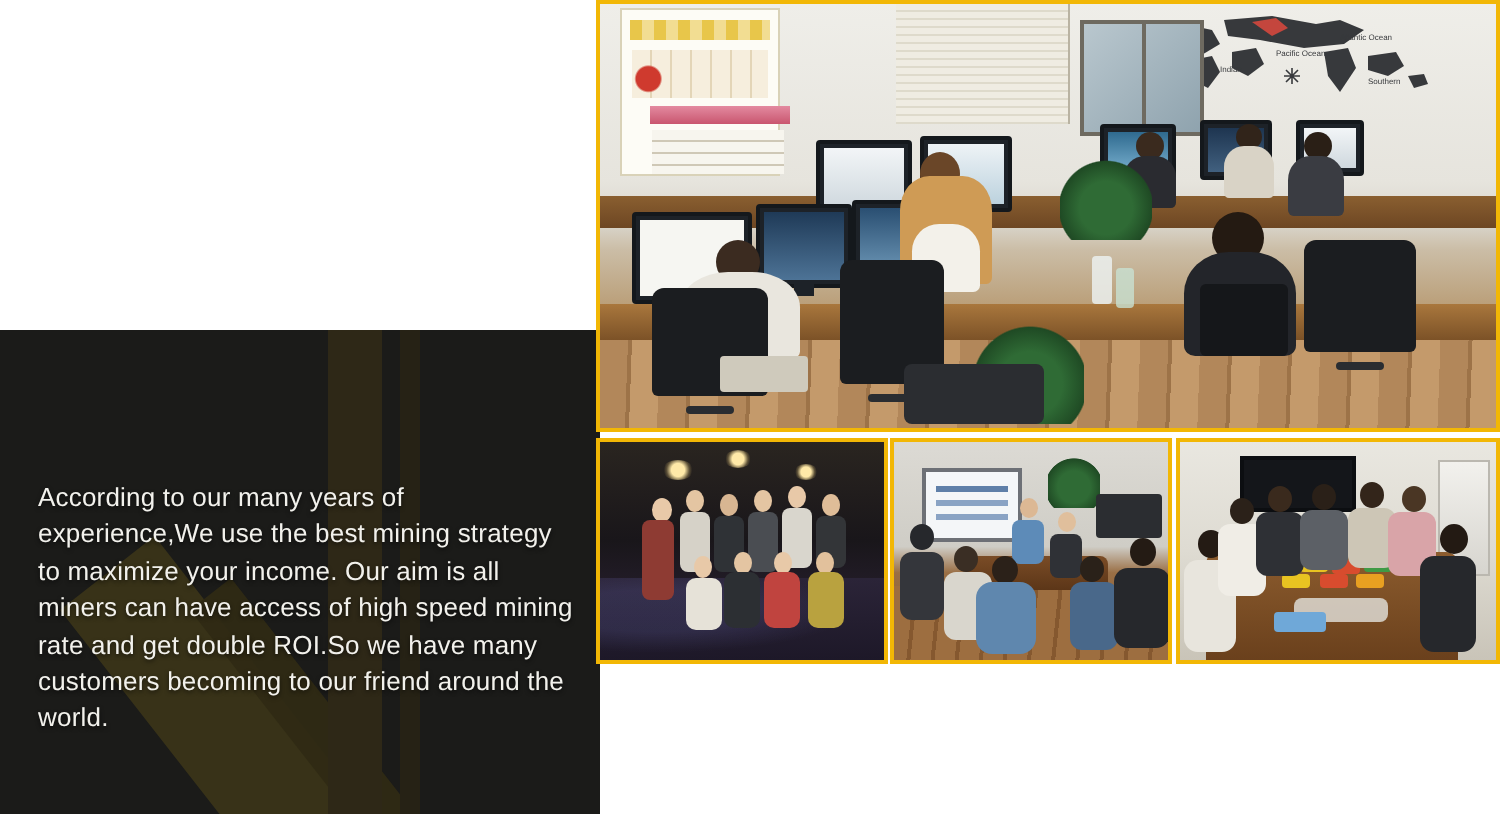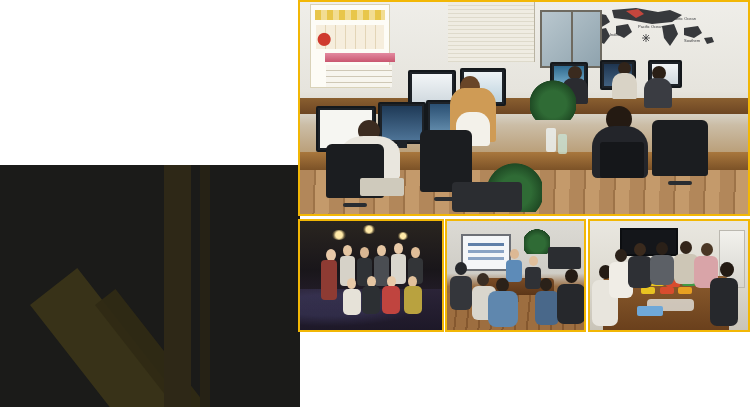--- a/index.html
+++ b/index.html
@@ -197,20 +197,21 @@
 </head>
 <body>
 
 <div id="page">
 
   <div class="dark-panel">
     <div class="stripe-diag d1"></div>
     <div class="stripe-diag d2"></div>
     <div class="stripe-vert v1"></div>
     <div class="stripe-vert v2"></div>
+    <p class="panel-text">According to our many years of experience,We use the best mining strategy to maximize your income. Our aim is all miners can have access of high speed mining rate and get double ROI.So we have many customers becoming to our friend around the world.</p>
   </div>
 
   <div class="photo" id="photo-office">
     <div class="scene">
       <div class="office-wall"></div>
 
       <div class="wall-poster">
         <div class="poster-pink"></div>
         <div class="poster-lines"></div>
       </div>

